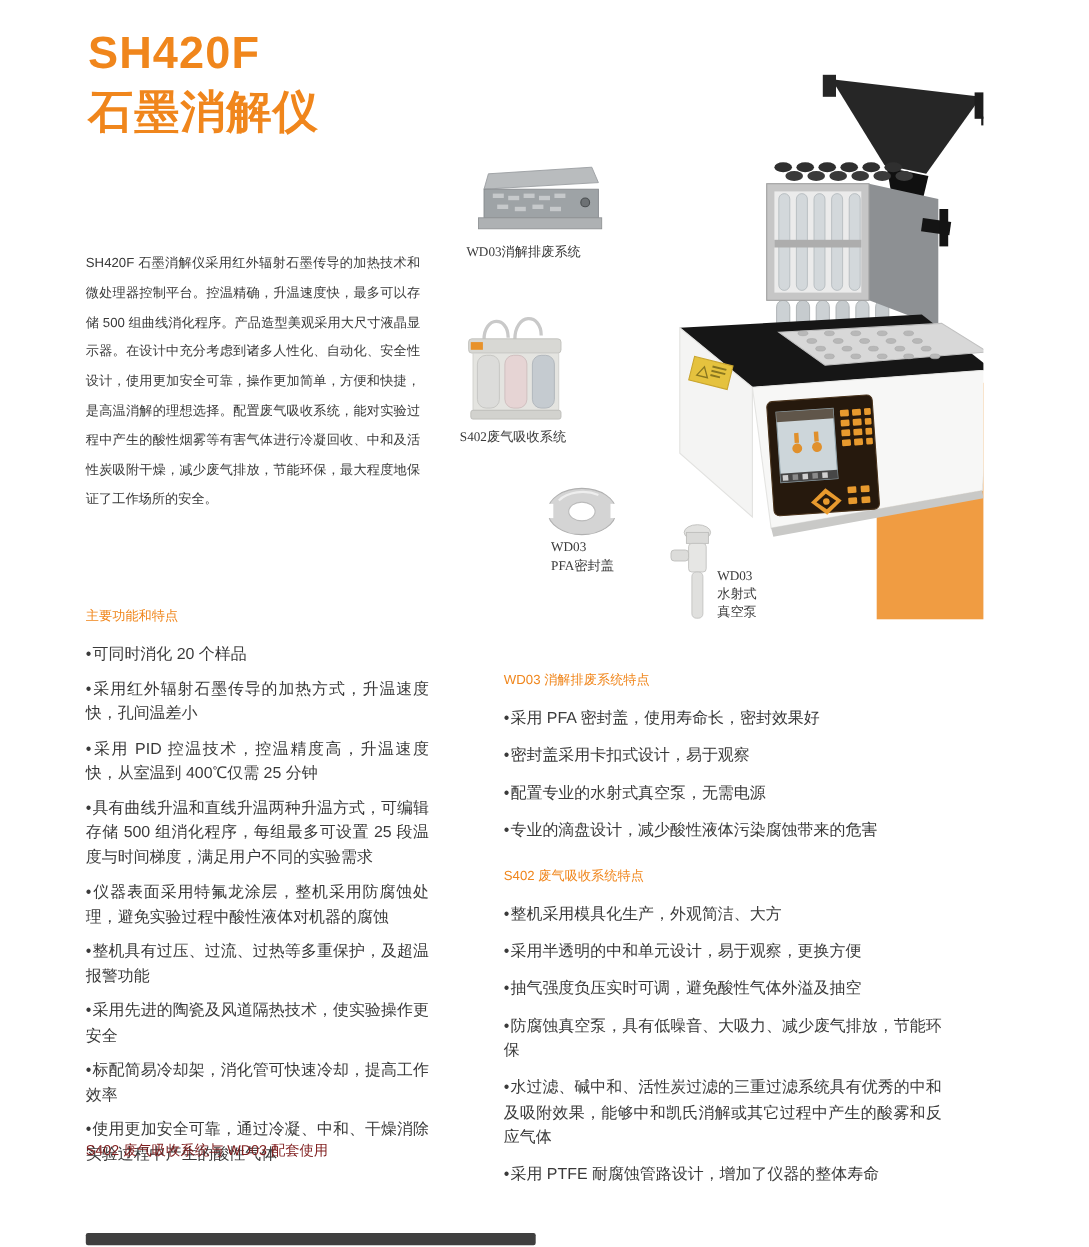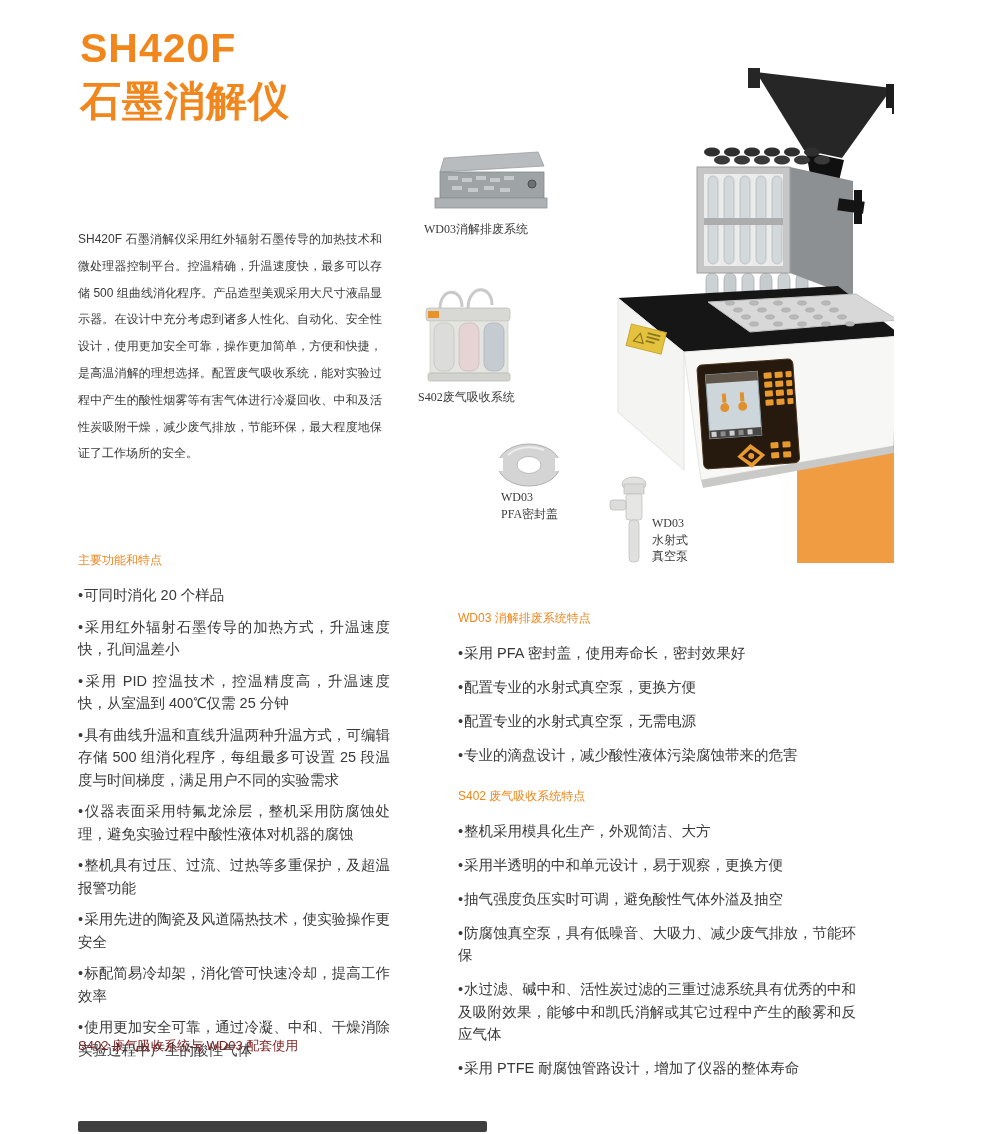--- a/index.html
+++ b/index.html
@@ -249,21 +249,21 @@
         <p class="bullet">使用更加安全可靠，通过冷凝、中和、干燥消除实验过程中产生的酸性气体</p>
       </div>
   </div>
 
   <div class="features-right">
     <div>
       <h3 class="section-heading">WD03 消解排废系统特点</h3>
       <div>
 
       <p class="bullet">采用 PFA 密封盖，使用寿命长，密封效果好</p>
-          <p class="bullet">配置专业的水射式真空泵，更换方便</p>
+          <p class="bullet">密封盖采用卡扣式设计，易于观察</p>
           <p class="bullet">配置专业的水射式真空泵，无需电源</p>
           <p class="bullet">专业的滴盘设计，减少酸性液体污染腐蚀带来的危害</p>
         </div>
     </div>
     <div class="sec2">
       <h3 class="section-heading">S402 废气吸收系统特点</h3>
       <div>
 
       <p class="bullet">整机采用模具化生产，外观简洁、大方</p>
           <p class="bullet">采用半透明的中和单元设计，易于观察，更换方便</p>

